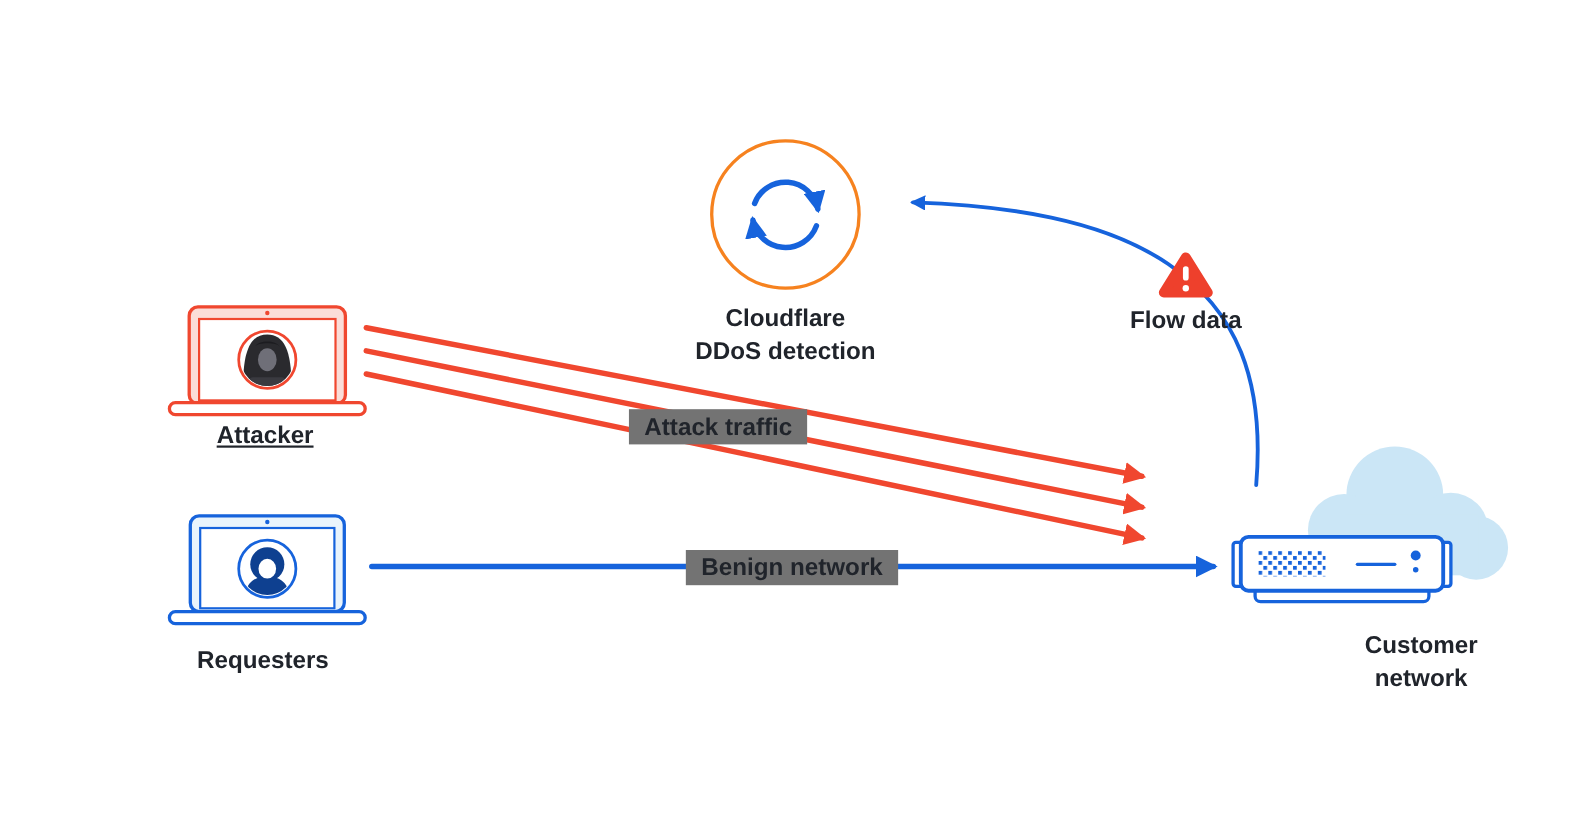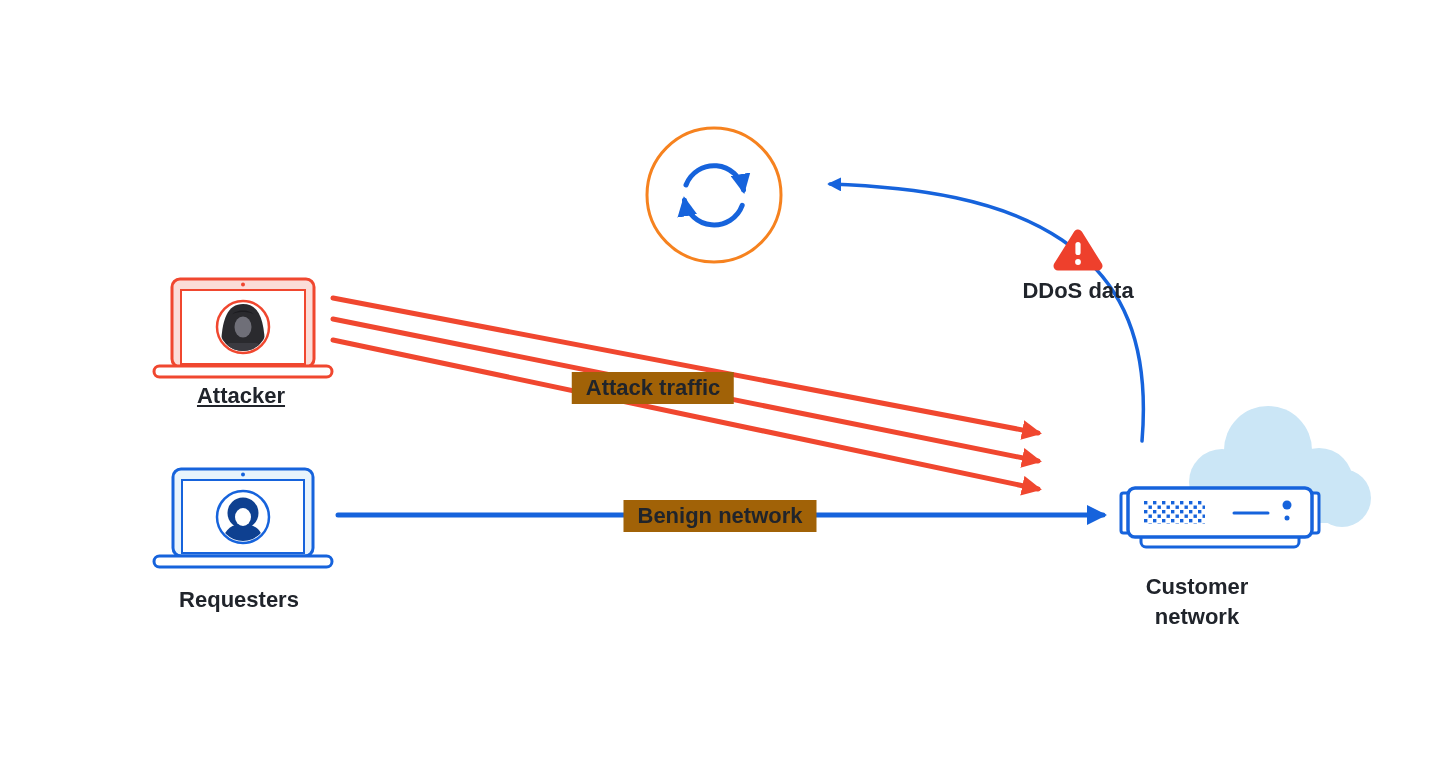--- a/index.html
+++ b/index.html
@@ -6,21 +6,21 @@
   body{
     width:1436px;height:761px;position:relative;background:#ffffff;
     font-family:"Liberation Sans", sans-serif;overflow:hidden;
   }
   svg.canvas{position:absolute;left:0;top:0;}
   .label{
     position:absolute;transform:translateX(-50%);
     font-weight:700;font-size:22px;color:#20242b;
     text-align:center;line-height:30px;white-space:nowrap;
   }
-  .label.on-line{background:#a16207;padding:1px 14px;}
+  .label.on-line{background:#737373;padding:1px 14px;}
 </style>
 </head>
 <body>
 
 <svg class="canvas" width="1436" height="761" viewBox="0 0 1436 761" xmlns="http://www.w3.org/2000/svg">
   <defs>
     <marker id="arrR" viewBox="0 0 10 10" refX="8" refY="5" markerWidth="4" markerHeight="4" orient="auto">
       <path d="M0 0 L10 5 L0 10 Z" fill="#F0472F"></path>
     </marker>
     <marker id="arrB" viewBox="0 0 10 10" refX="8" refY="5" markerWidth="4" markerHeight="4" orient="auto">
@@ -109,28 +109,30 @@
       <rect x="1128" y="488" width="184" height="49" rx="7" fill="#ffffff" stroke="#1663DC" stroke-width="3.5"></rect>
       <rect x="1144" y="501" width="61" height="23" fill="url(#checker)"></rect>
       <line x1="1234" y1="513" x2="1268" y2="513" stroke="#1663DC" stroke-width="3" stroke-linecap="round"></line>
       <circle cx="1287" cy="505" r="4.5" fill="#1663DC"></circle>
       <circle cx="1287" cy="518" r="2.5" fill="#1663DC"></circle>
     </g>
   </g>
 </svg>
 
 <div class="label" style="left:714px;top:274px;">
+  <div>Cloudflare</div>
+  <div>DDoS detection</div>
 </div>
 
-<div class="label" style="left:1078px;top:276px;">DDoS data</div>
+<div class="label" style="left:1078px;top:276px;">Flow data</div>
 
 <div class="label" style="left:241px;top:381px;text-decoration:underline;">Attacker</div>
 
 <div class="label" style="left:239px;top:585px;">Requesters</div>
 
 <div class="label on-line" style="left:653px;top:372px;">Attack traffic</div>
 
 <div class="label on-line" style="left:720px;top:500px;">Benign network</div>
 
-<div class="label" style="left:1197px;top:572px;text-align:center;">
+<div class="label" style="left:1292px;top:572px;text-align:center;">
   <div>Customer</div>
   <div>network</div>
 </div>
 
 </body></html>

